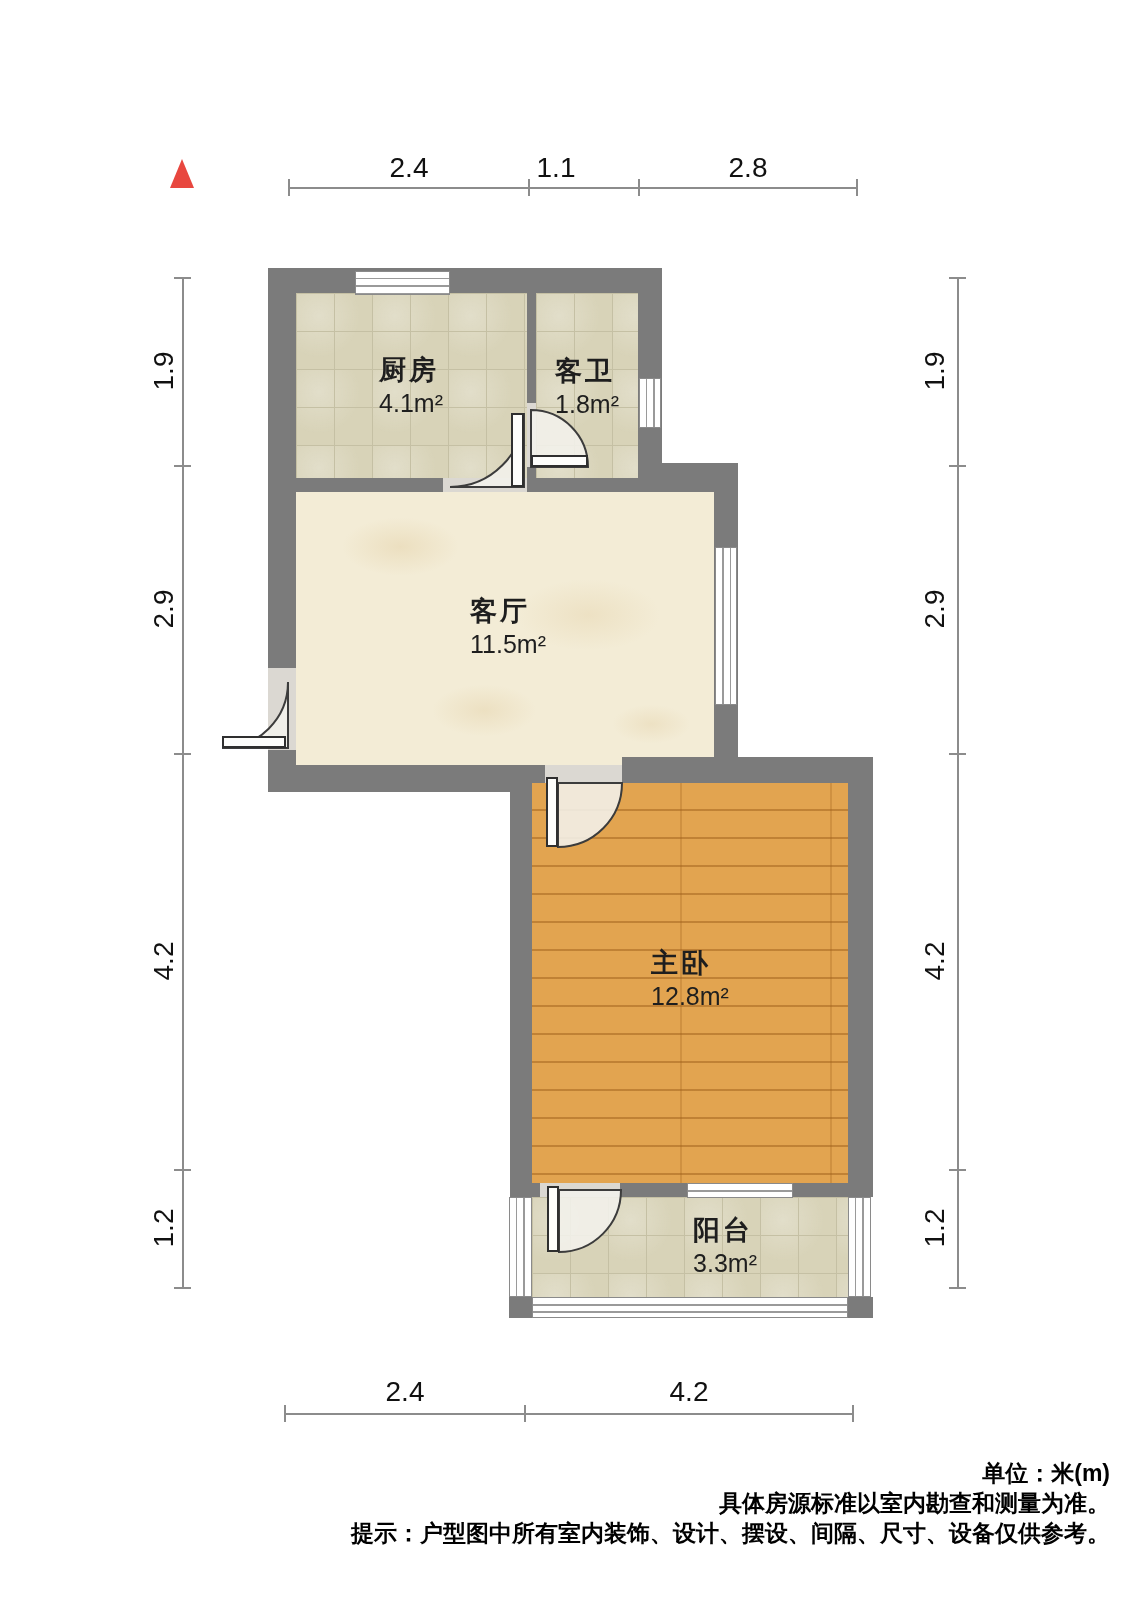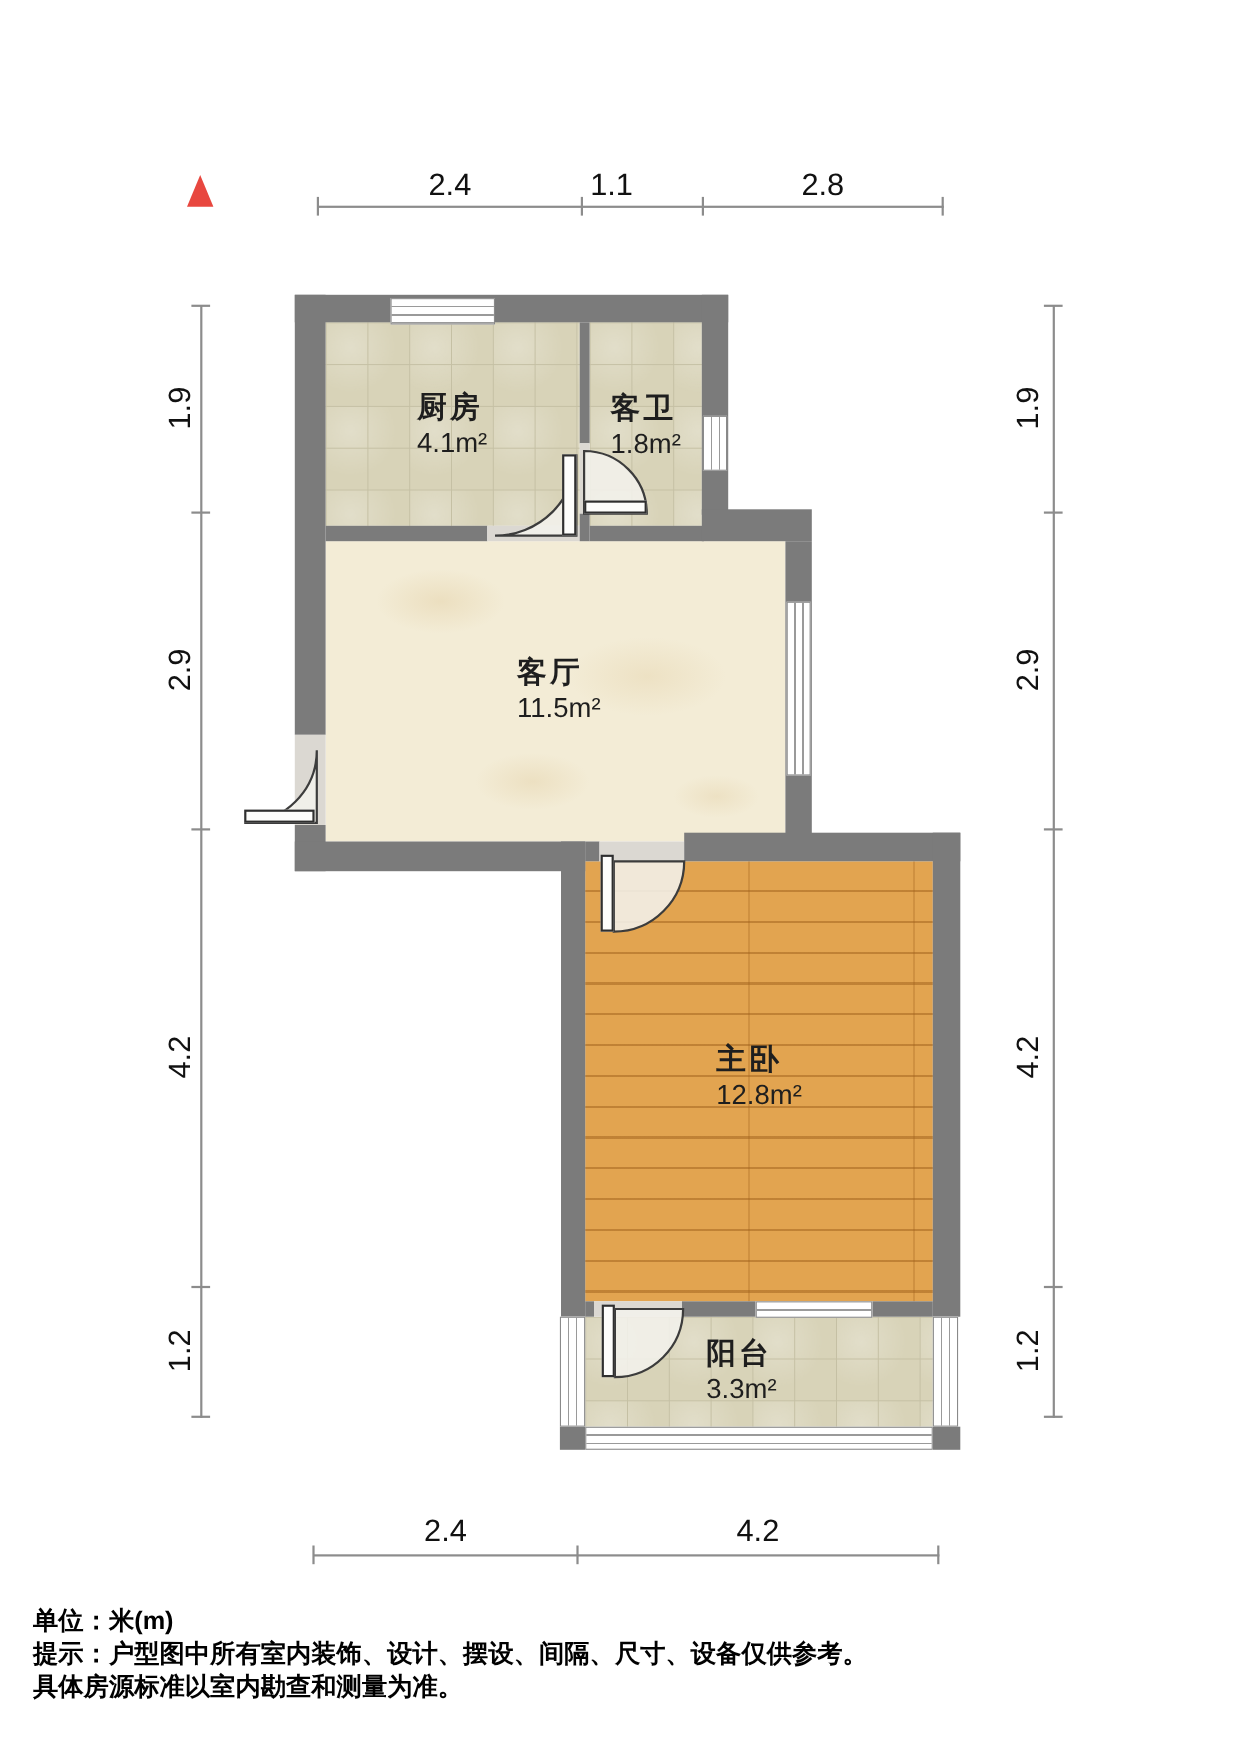--- a/index.html
+++ b/index.html
@@ -39,21 +39,21 @@
   .tick{position:absolute;background:#8c8c8c;z-index:20;}
   .dim-label{position:absolute;width:60px;text-align:center;font-size:28px;color:#111;z-index:20;}
   .vdim-label{position:absolute;width:60px;height:28px;text-align:center;font-size:28px;color:#111;
               transform:rotate(-90deg);transform-origin:center center;z-index:20;}
   
   .compass{position:absolute;width:0;height:0;border-left:12px solid transparent;
            border-right:12px solid transparent;border-bottom:29px solid #e8473f;}
   
   .footer{position:absolute;left:30px;top:1458px;width:1080px;color:#000;font-weight:bold;
           font-size:23px;line-height:30px;}
-  .footer div{white-space:nowrap;}
+  .footer div{white-space:nowrap;text-align:right;}
 </style>
 </head>
 <body>
 
 <div class="canvas">
 
   <div class="compass" style="left:170px;top:159px;"></div>
 
   <div class="tile" style="left:296px;top:293px;width:231px;height:185px;"></div>
   <div class="tile" style="left:536px;top:293px;width:102px;height:185px;"></div>
@@ -129,21 +129,21 @@
     <div class="room-area">1.8m²</div>
   </div>
   <div class="room-label" style="left:508px;top:627px;">
     <div class="room-name">客厅</div>
     <div class="room-area">11.5m²</div>
   </div>
   <div class="room-label" style="left:690px;top:979px;">
     <div class="room-name">主卧</div>
     <div class="room-area">12.8m²</div>
   </div>
-  <div class="room-label" style="left:674px;top:1246px;">
+  <div class="room-label" style="left:725px;top:1246px;">
     <div class="room-name">阳台</div>
     <div class="room-area">3.3m²</div>
   </div>
 
   <div class="dim-line" style="left:289px;top:187px;width:569px;height:2px;"></div>
   <div class="tick" style="left:288px;top:179px;width:2px;height:17px;"></div>
   <div class="tick" style="left:528px;top:179px;width:2px;height:17px;"></div>
   <div class="tick" style="left:638px;top:179px;width:2px;height:17px;"></div>
   <div class="tick" style="left:856px;top:179px;width:2px;height:17px;"></div>
   <div class="dim-label" style="left:379px;top:152px;">2.4</div>
@@ -174,17 +174,17 @@
   <div class="tick" style="left:949px;top:753px;width:17px;height:2px;"></div>
   <div class="tick" style="left:949px;top:1169px;width:17px;height:2px;"></div>
   <div class="tick" style="left:949px;top:1287px;width:17px;height:2px;"></div>
   <div class="vdim-label" style="left:903px;top:357px;">1.9</div>
   <div class="vdim-label" style="left:903px;top:595px;">2.9</div>
   <div class="vdim-label" style="left:903px;top:947px;">4.2</div>
   <div class="vdim-label" style="left:903px;top:1214px;">1.2</div>
 
   <div class="footer">
     <div>单位：米(m)</div>
+    <div>具体房源标准以室内勘查和测量为准。</div>
     <div>提示：户型图中所有室内装饰、设计、摆设、间隔、尺寸、设备仅供参考。</div>
-    <div>具体房源标准以室内勘查和测量为准。</div>
   </div>
 
 </div>
 
 </body></html>

